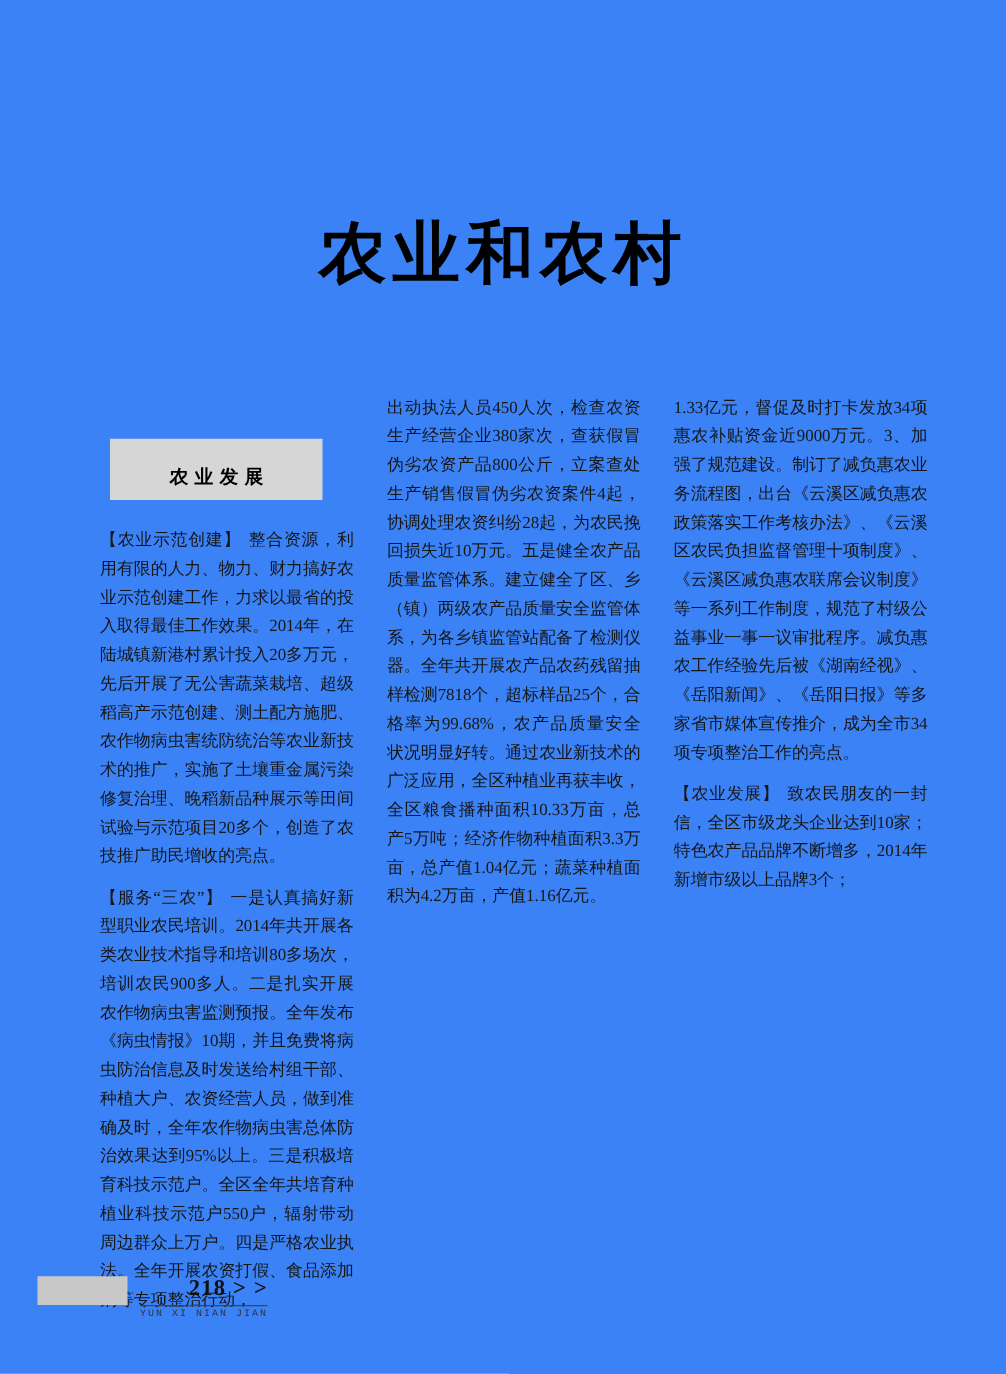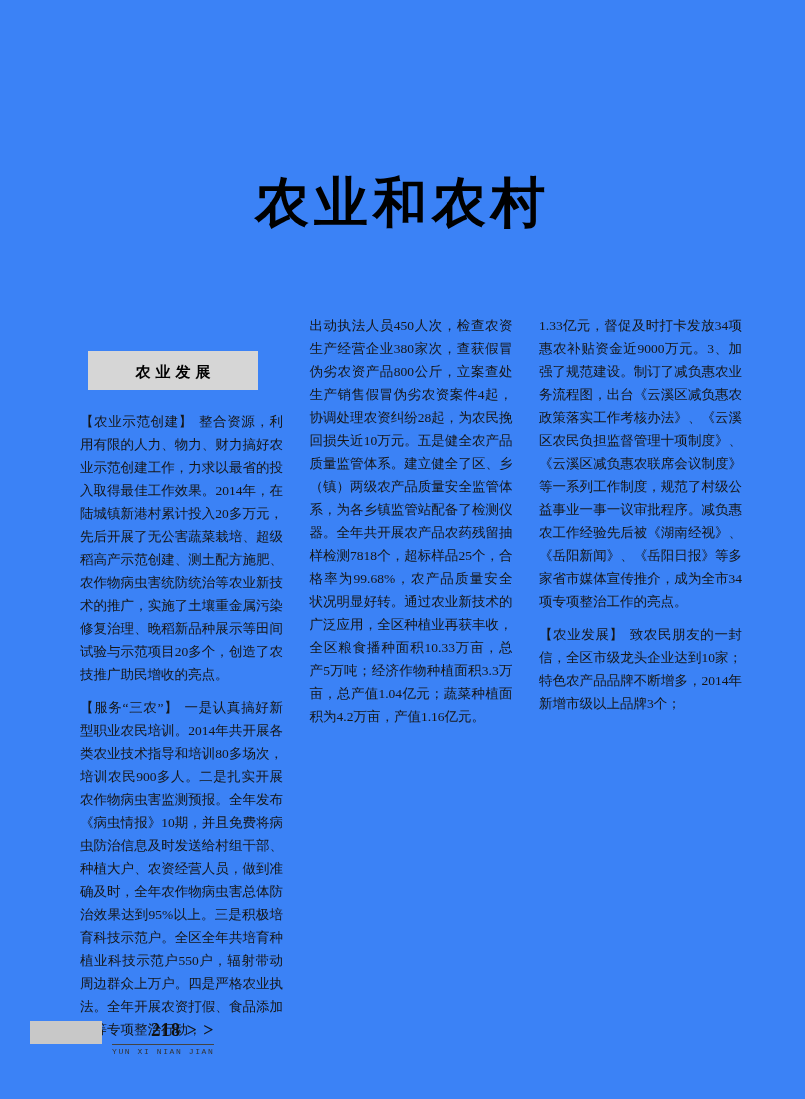--- a/index.html
+++ b/index.html
@@ -38,21 +38,21 @@
     width: 203px;
     font-size: 13.5px;
     line-height: 23px;
     text-align: justify;
     color: #161616;
   }
 
   .section-box {
     background: #d6d6d6;
     margin: 37px 25px 20px 8px;
-    padding: 10px 0 6px 5px;
+    padding: 20px 0 6px 5px;
     text-align: center;
     font-weight: bold;
     font-size: 15px;
     letter-spacing: 5px;
     color: #000000;
   }
 
   .para { margin: 0 0 10px 0; }
   .para:last-child { margin-bottom: 0; }
   .para-heading { font-weight: normal; margin-right: 0.45em; }

